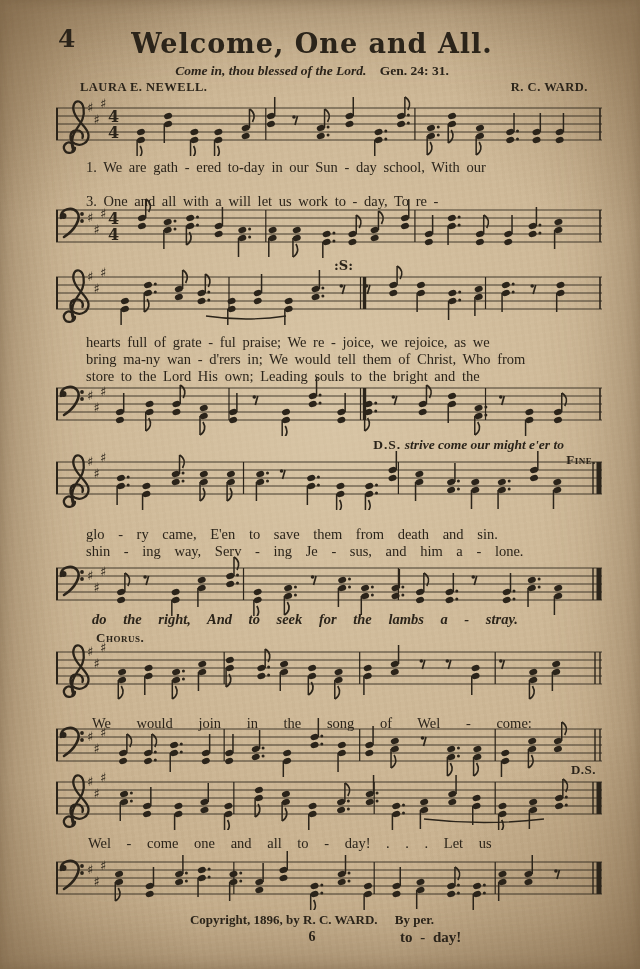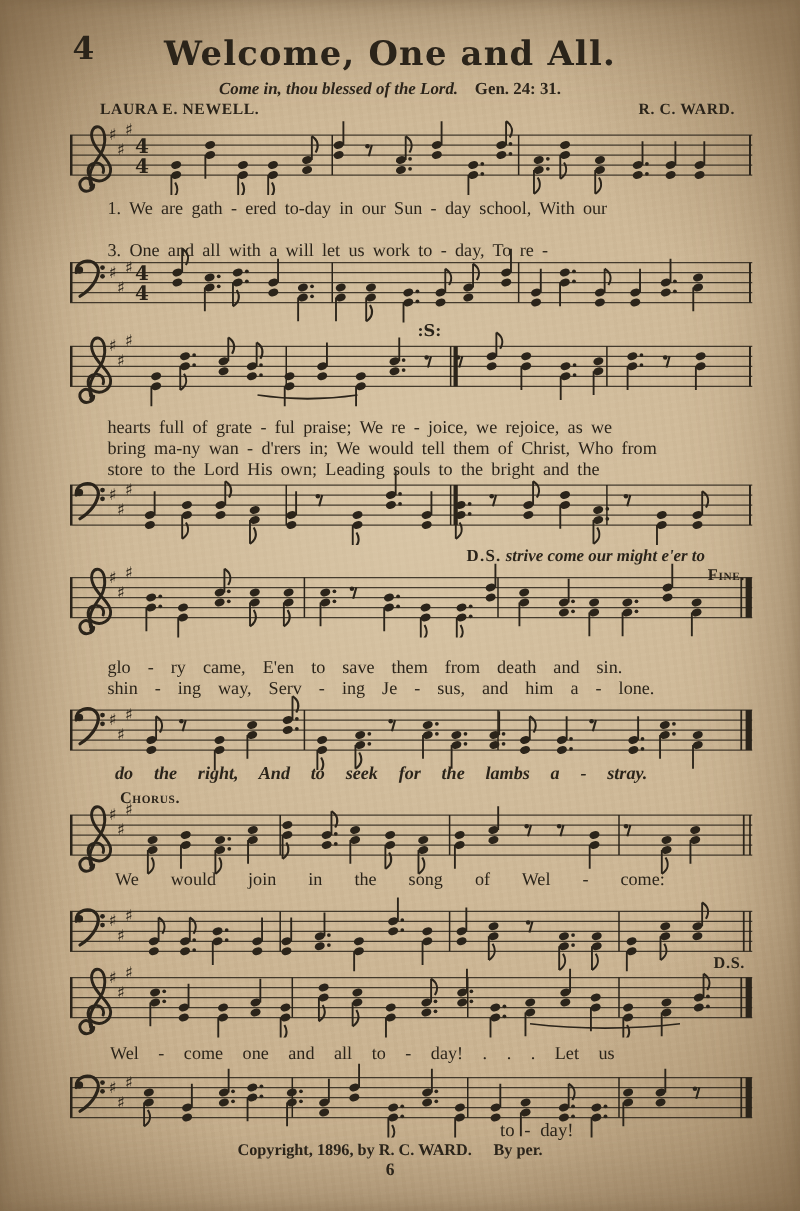--- a/index.html
+++ b/index.html
@@ -22,28 +22,28 @@
   .pnum{font-weight:bold;font-size:25px;font-family:"DejaVu Serif",serif;}
   .title{font-family:"DejaVu Serif",serif;font-weight:bold;font-size:27px;letter-spacing:1px;}
   .scripture{font-size:13.5px;}
   .scripture .it{font-style:italic;font-weight:bold;}
   .scripture .ref{font-weight:bold;margin-left:10px;}
   .attrib{font-size:12.5px;font-weight:bold;letter-spacing:.5px;text-align:center;}
   .staff{position:absolute;left:56px;width:546px;height:64px;}
   .lyr{position:absolute;left:86px;width:510px;font-size:14.5px;line-height:17px;white-space:nowrap;}
   .ws3{word-spacing:3px;margin-top:12px;} .ws10{word-spacing:10px;}
   .ws14{word-spacing:13px;font-style:italic;font-weight:bold;}
-  .ws22{word-spacing:22px;} .ws12{word-spacing:12px;}
+  .ws22{word-spacing:22px;margin-top:19px;} .ws12{word-spacing:12px;}
   .sc{font-variant:small-caps;font-weight:bold;letter-spacing:.5px;}
   .dir{position:absolute;font-size:13px;}
   .dsline{font-size:13.5px;}
   .dsline .pre{font-variant:small-caps;font-weight:bold;letter-spacing:1px;}
   .dsline .txt{font-style:italic;font-weight:bold;}
   .segno{font-weight:bold;font-size:13px;font-family:"DejaVu Serif",serif;}
-  .tail{font-weight:normal;font-size:15px;word-spacing:4px;}
+  .tail{font-weight:bold;font-size:15px;word-spacing:4px;margin-top:32px;}
   .copy{font-size:13px;font-weight:bold;}
   .copy .per{margin-left:14px;}
   .pbot{font-size:14px;font-weight:bold;}
 </style>
 </head>
 <body>
 
 <div class="page">
 
   <div class="abs pnum" style="left:58px;top:24px">4</div>

